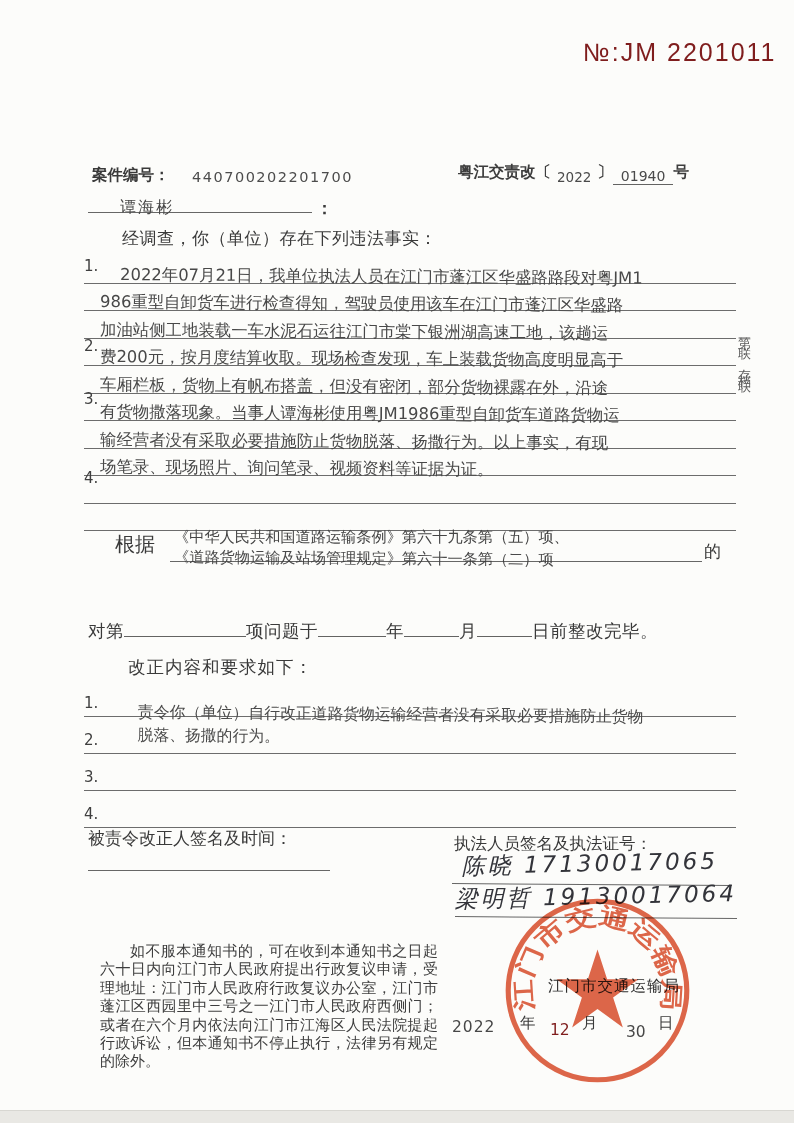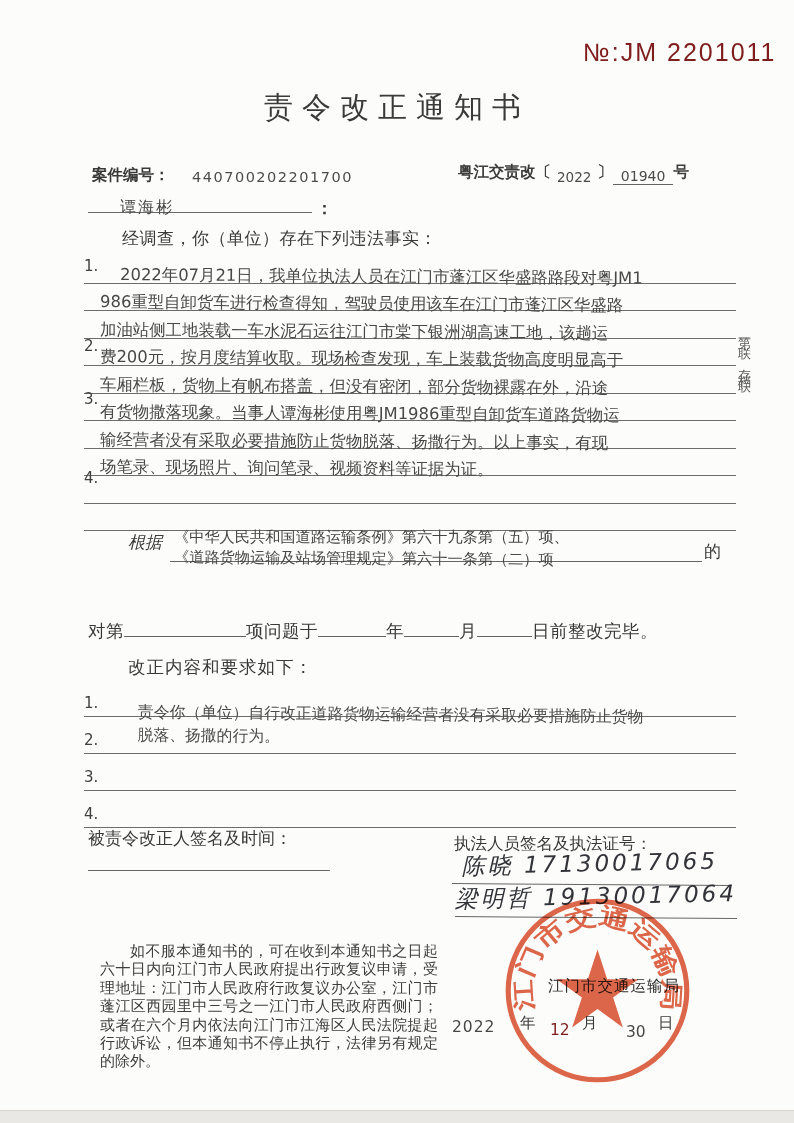--- a/index.html
+++ b/index.html
@@ -25,21 +25,21 @@
   .name{left:120px;top:197px;font-size:16px;color:#474747;letter-spacing:2px;}
   .colon{left:316px;top:197px;font-size:17px;font-weight:bold;}
   .intro{left:122px;top:227px;font-size:17px;letter-spacing:.5px;}
   
   .facts{left:84px;top:256px;width:652px;}
   .rrow{position:relative;height:26.5px;border-bottom:1px solid rgba(60,60,60,.75);}
   .rrow .t{position:absolute;left:16px;bottom:-3px;font-size:16.4px;white-space:nowrap;color:#484848;}
   .rrow.first .t{left:36px;}
   .fnum{position:absolute;font-size:15px;color:#3f3f3f;left:0;}
   
-  .lead{left:128px;top:531px;font-size:17px;font-style:italic;}
+  .lead{left:115px;top:531px;font-size:20px;}
   .basis1{left:174px;top:527px;font-size:15.2px;white-space:nowrap;color:#454545;}
   .basis2{left:174px;top:547px;font-size:15.2px;white-space:nowrap;color:#4a4a4a;}
   .basis-rule{left:170px;top:561px;width:532px;}
   .basis-suffix{left:704px;top:540px;font-size:17px;}
   .order-row{left:88px;top:578px;font-size:17.5px;white-space:nowrap;letter-spacing:.5px;}
   .order-blank{width:176px;text-align:center;font-size:15px;color:#555;position:relative;}
   .order-blank .one{position:relative;top:9px;}
   .deadline-row{left:88px;top:618px;font-size:17.5px;white-space:nowrap;letter-spacing:.5px;}
   .b120{width:122px;} .b68{width:68px;} .b55{width:55px;}
   .corr-head{left:128px;top:655px;font-size:17.5px;letter-spacing:1px;}
@@ -71,21 +71,20 @@
   .side-label{left:735px;top:326px;height:180px;writing-mode:vertical-rl;text-orientation:upright;
               font-size:13px;letter-spacing:5px;color:#5e5e5e;}
   .bottom-edge{left:0;bottom:0;width:100%;height:12px;background:#e9e8e4;border-top:1px solid #d8d7d2;}
 </style>
 </head>
 <body>
 
 <div class="page">
 
   <div class="abs serial">№:JM 2201011</div>
-  <h1 class="abs title">责令改正通知书</h1>
 
   <span class="abs case-label lbl">案件编号：</span>
   <span class="abs case-num">440700202201700</span>
   <div class="abs ref-row">
     <span>粤江交责改〔</span><span class="yr">2022</span><span>〕</span><span class="no">01940</span><span>号</span>
   </div>
 
   <div class="abs rule name-line"></div>
   <span class="abs name tilt">谭海彬</span>
   <span class="abs colon lbl">：</span>

